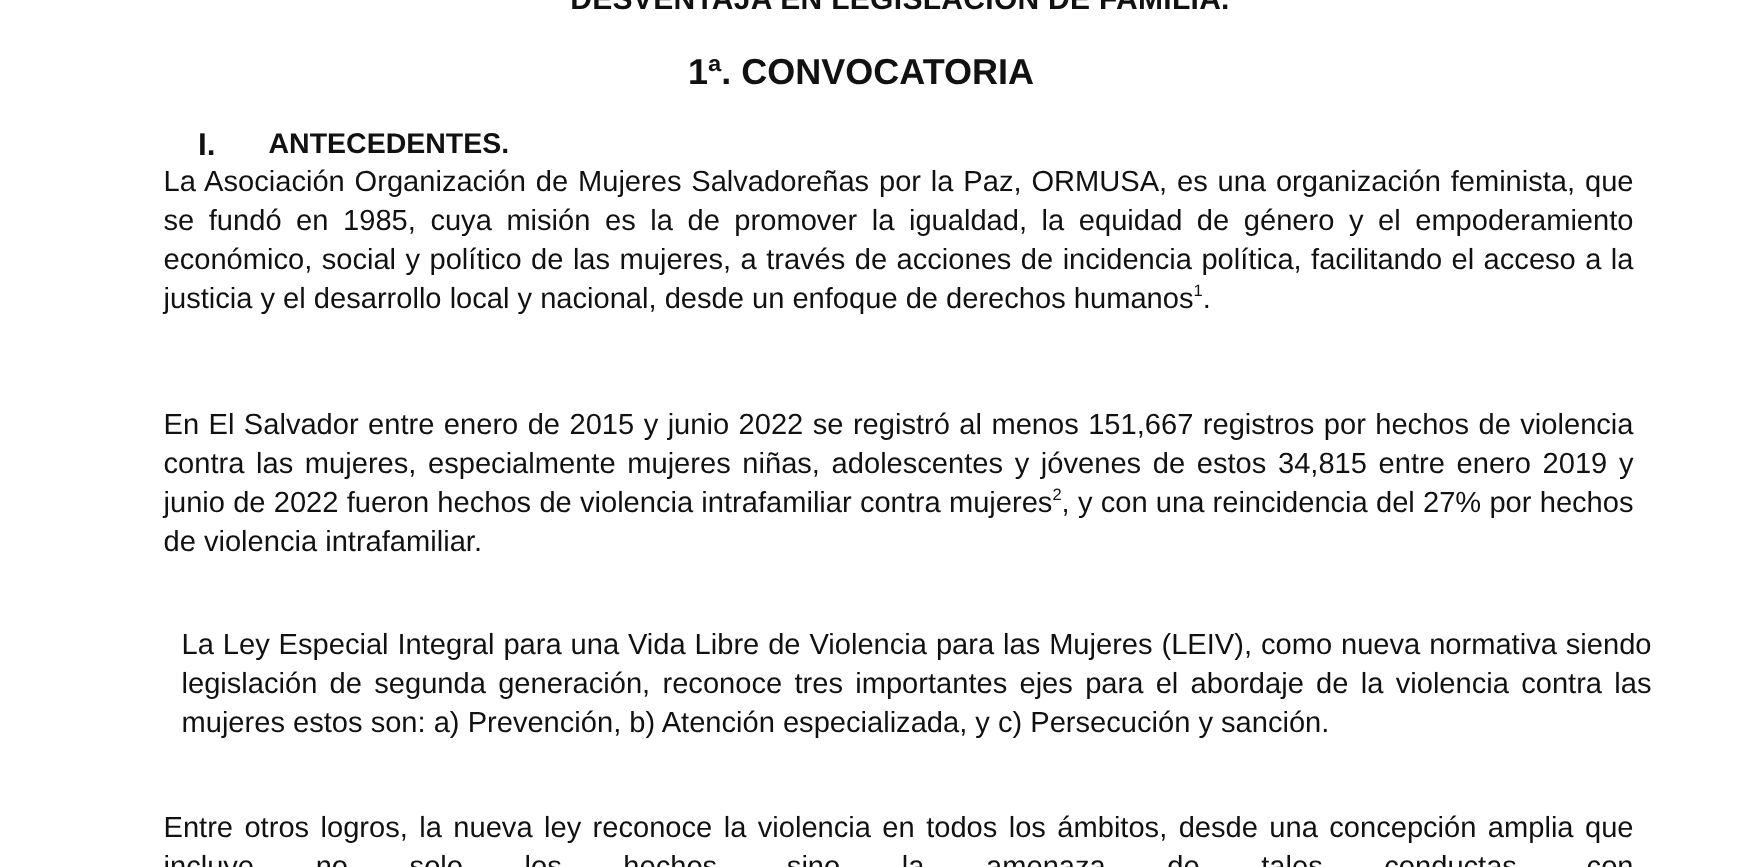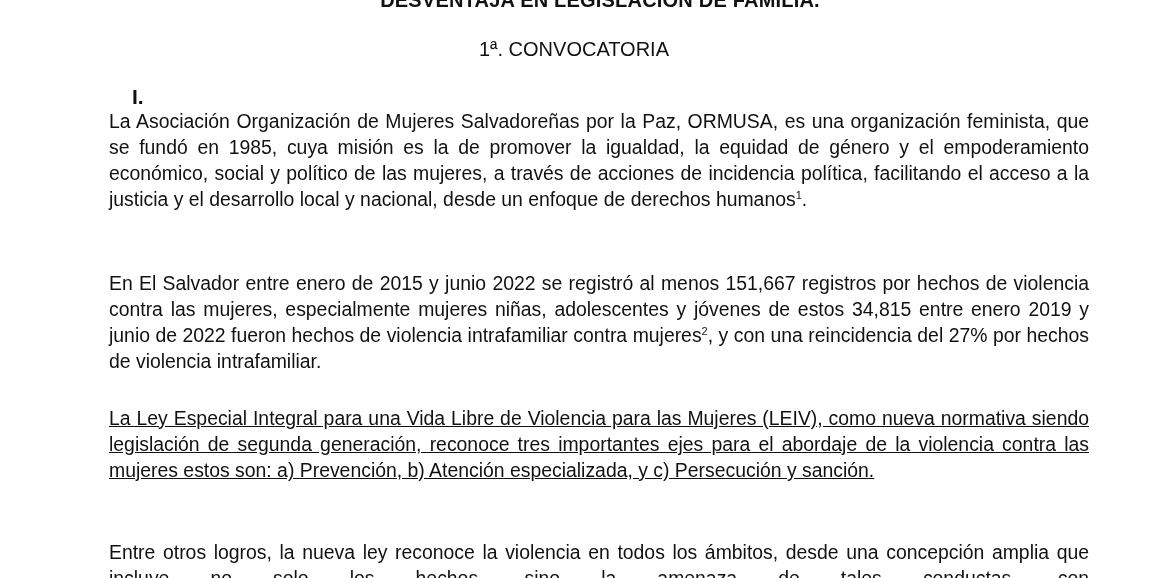--- a/index.html
+++ b/index.html
@@ -32,22 +32,22 @@
       font-size: 20px;
       line-height: 24px;
       letter-spacing: 0.2px;
     }
     .convocatoria {
       position: absolute;
       left: 0;
       width: 1124px;
       top: 37px;
       text-align: center;
-      font-weight: normal;
-      font-size: 20px;
+      font-weight: bold;
+      font-size: 24px;
       line-height: 24px;
     }
     .section-heading {
       position: absolute;
       left: 120px;
       top: 85px;
       font-weight: bold;
       font-size: 19px;
       line-height: 24px;
       display: flex;
@@ -79,23 +79,24 @@
 <body>
 
 <div class="page">
 
   <div class="doc-title">DESVENTAJA EN LEGISLACIÓN DE FAMILIA.</div>
 
   <div class="convocatoria">1ª. CONVOCATORIA</div>
 
   <div class="section-heading">
     <span class="num">I.</span>
+    <span>ANTECEDENTES.</span>
   </div>
 
   <p class="para p1" style="margin:0;"><span>La Asociación Organización de Mujeres Salvadoreñas por la Paz, ORMUSA, es una organización feminista, que se fundó en 1985, cuya misión es la de promover la igualdad, la equidad de género y el empoderamiento económico, social y político de las mujeres, a través de acciones de incidencia política, facilitando el acceso a la justicia y el desarrollo local y nacional, desde un enfoque de derechos humanos</span><sup>1</sup><span>.</span></p>
 
   <p class="para p2" style="margin:0;"><span>En El Salvador entre enero de 2015 y junio 2022 se registró al menos 151,667  registros por hechos de violencia contra las mujeres, especialmente mujeres niñas, adolescentes y jóvenes de estos 34,815 entre enero 2019 y junio de 2022 fueron hechos de violencia intrafamiliar contra mujeres</span><sup>2</sup><span>, y con una reincidencia del 27% por hechos de violencia intrafamiliar.</span></p>
 
-  <p class="para p3" style="margin:0;text-decoration:underline;"><span>La Ley Especial Integral para una Vida Libre de Violencia para las Mujeres (LEIV), como nueva normativa siendo legislación de segunda generación, reconoce tres importantes ejes para el abordaje de la violencia contra las mujeres estos son: a) Prevención, b) Atención especializada, y c) Persecución y sanción.</span></p>
+  <p class="para p3" style="margin:12px;"><span>La Ley Especial Integral para una Vida Libre de Violencia para las Mujeres (LEIV), como nueva normativa siendo legislación de segunda generación, reconoce tres importantes ejes para el abordaje de la violencia contra las mujeres estos son: a) Prevención, b) Atención especializada, y c) Persecución y sanción.</span></p>
 
   <p class="para p4" style="margin:0; text-align-last: justify;"><span>Entre otros logros, la nueva ley reconoce la violencia en todos los ámbitos, desde una concepción amplia que incluye no solo los hechos, sino la amenaza de tales conductas, con</span></p>
 
 </div>
 
 </body></html>

